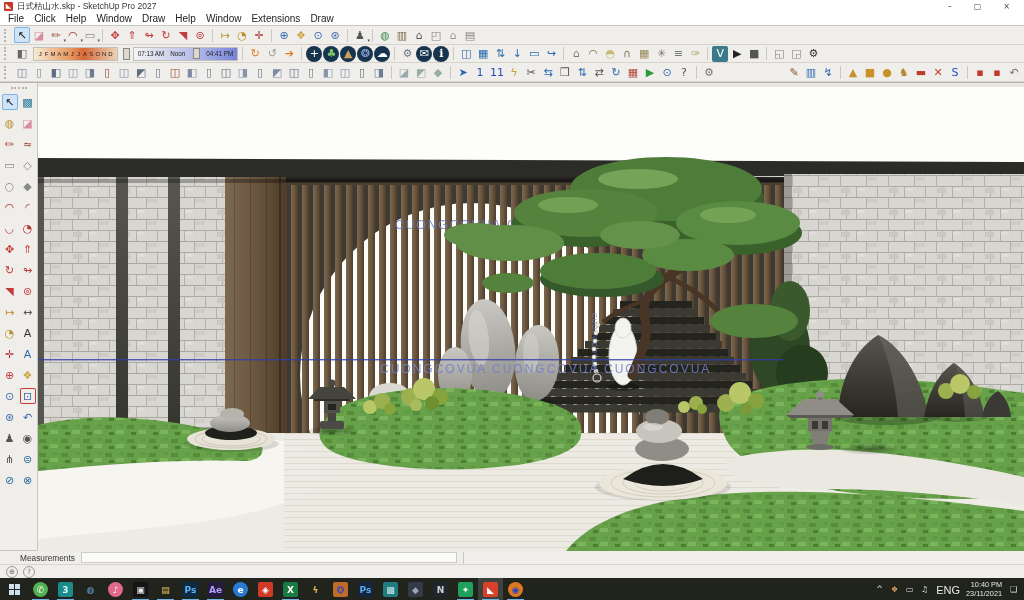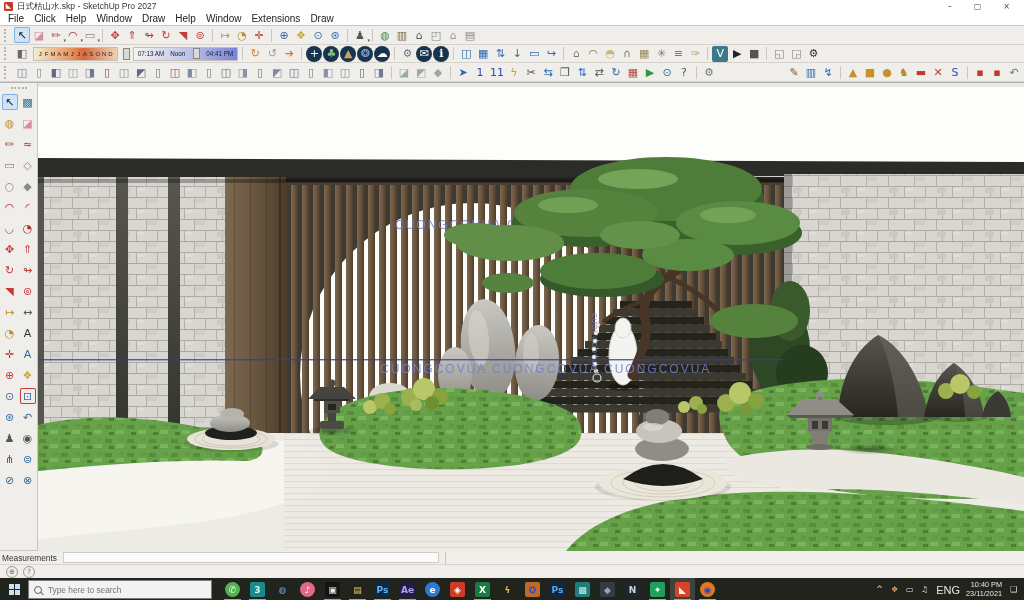--- a/index.html
+++ b/index.html
@@ -46,21 +46,21 @@
   .palette{width:38px;background:#f0eeea;border-right:1px solid #c9c6c1;box-sizing:border-box;
            display:flex;flex-direction:column;align-items:center;padding-top:4px;flex:none}
   .pgrip{width:16px;border-top:2px dotted #b7b4ae;margin-bottom:5px}
   .pal-grid{display:grid;grid-template-columns:16px 16px;gap:5px 2px}
 
   .viewport{position:relative;width:986px;height:464px;margin-top:4px;background:#fff;overflow:hidden}
   .viewport svg{display:block}
 
   
   .measbar{height:14px;background:#f0eeea;border-top:1px solid #cac7c1;display:flex;
-           align-items:center;gap:6px;padding:0 2px;box-sizing:border-box}
+           align-items:center;gap:6px;padding:0 20px;box-sizing:border-box}
   .meas-label{font-size:8.3px;color:#333}
   .meas-input{width:370px;height:9px;border:1px solid #cfccc5;background:#fafaf8;font-size:8px;padding:0 2px}
   .meas-div{width:1px;height:12px;background:#cac7c1}
   .statusbar{height:14px;background:#f0eeea;border-top:1px solid #d8d5cf;display:flex;
              align-items:center;gap:5px;padding:0 6px;box-sizing:border-box}
   .sb-ico{width:10px;height:10px;border-radius:50%;border:1px solid #9c998f;color:#6f6c63;
           font-size:7px;display:flex;align-items:center;justify-content:center;flex:none}
   .sb-tip{font-size:8.8px;color:#3a3a3a;white-space:nowrap}
 
   
@@ -908,24 +908,20 @@
 
 <div class="taskbar">
   <span class="start">
     <span class="winlogo">
         <i></i>
         <i></i>
         <i></i>
         <i></i>
       </span>
   </span>
-  <span class="tb-search">
-    <span class="sglass"></span>
-    <input placeholder="Type here to search" style="">
-  </span>
   <span style="display:flex;align-items:center">
 
   <span class="app run" title="wechat-app">
         <span class="chip" style="background: rgb(82, 177, 82); color: rgb(255, 255, 255); border-radius: 50%;">
           <span class="g">✆</span>
         </span>
       </span>
       <span class="app run" title="3dsmax-app">
         <span class="chip" style="background: rgb(27, 138, 138); color: rgb(216, 245, 245);">
           <span class="g">3</span>

